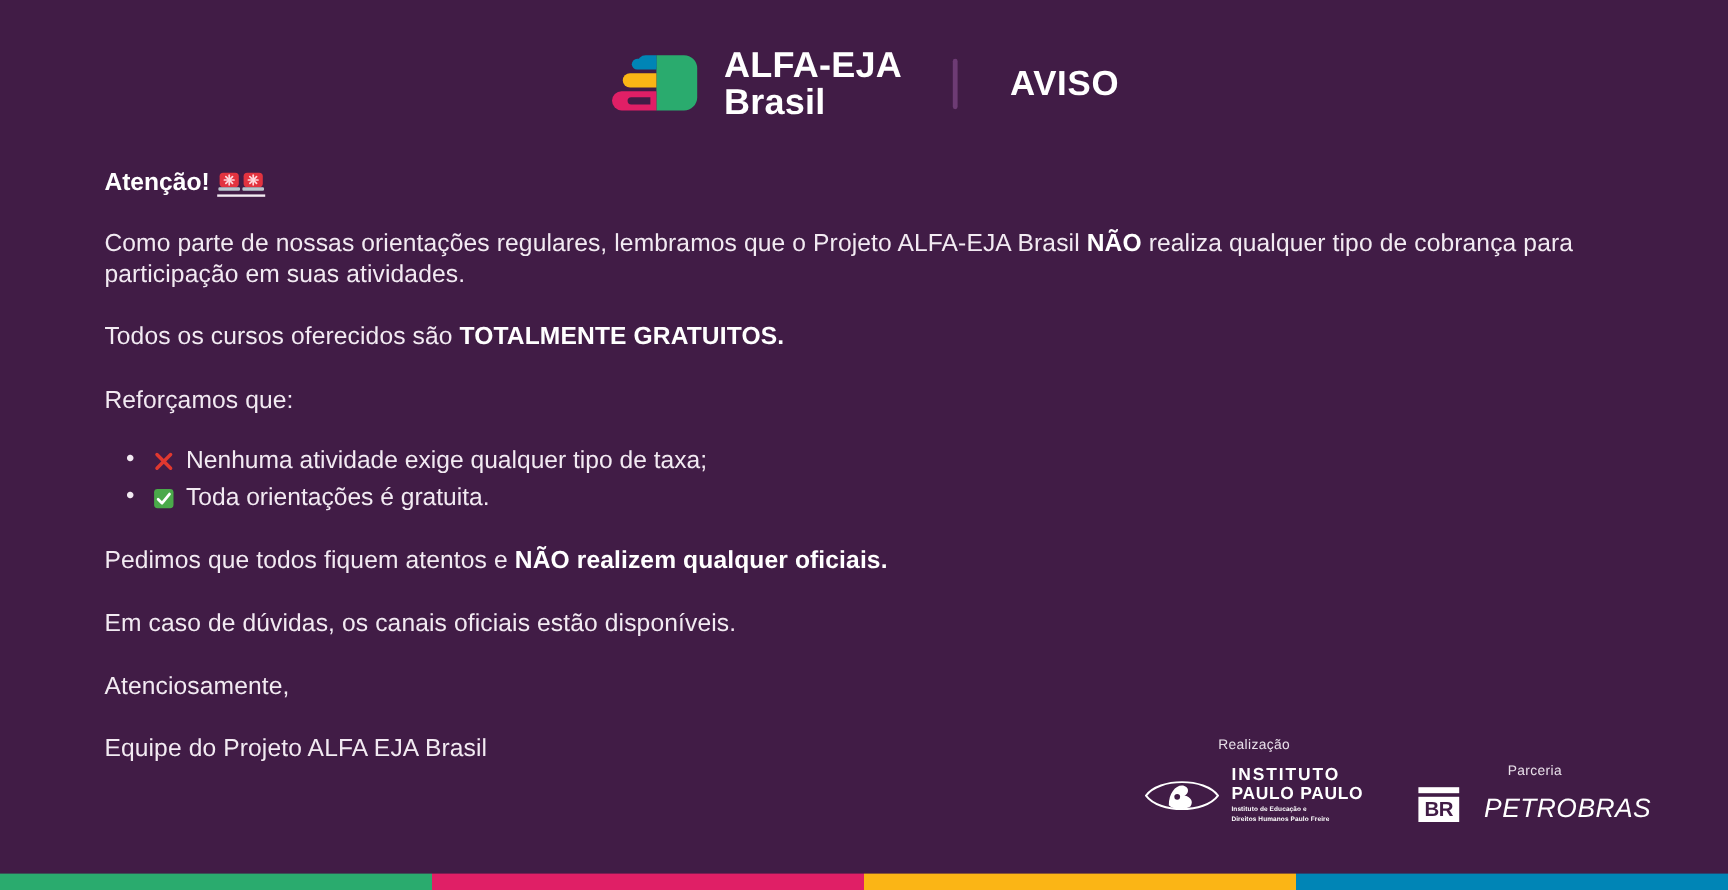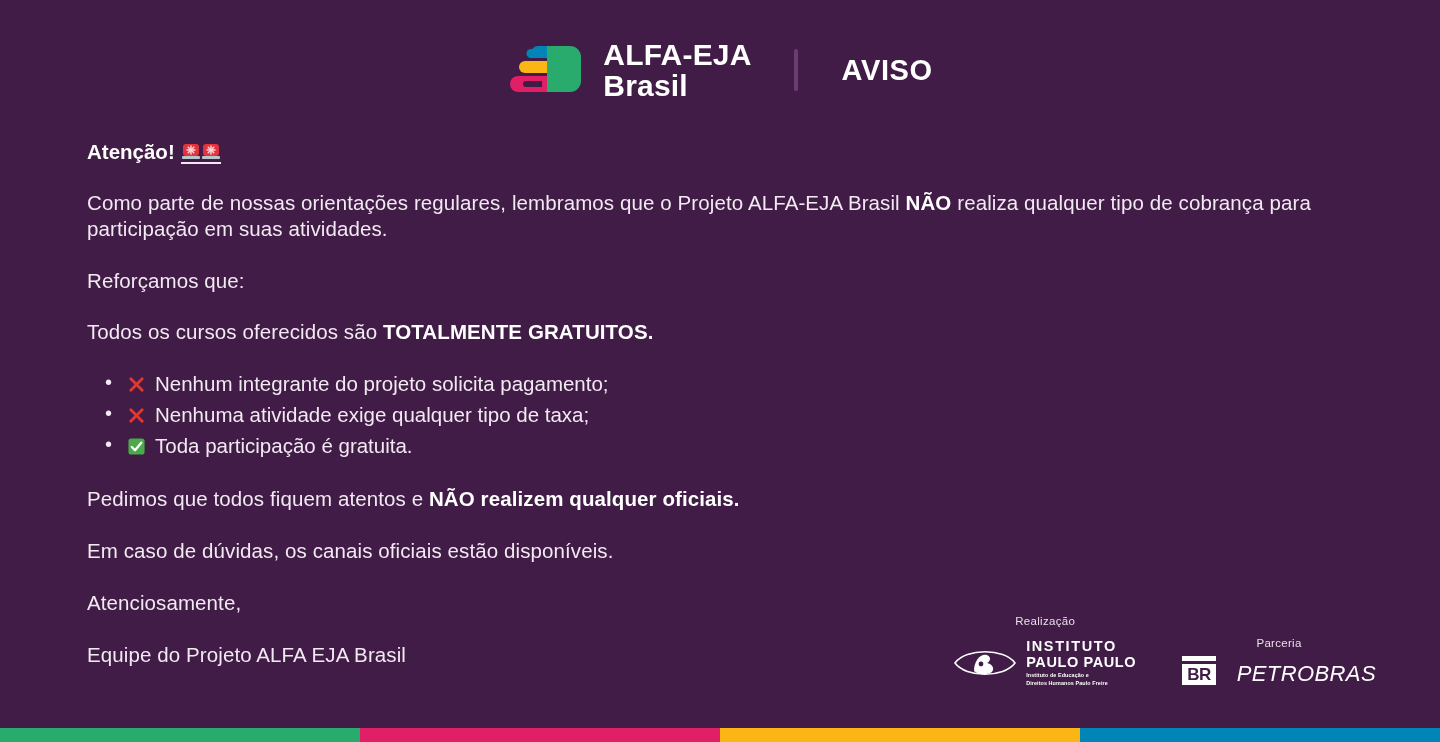--- a/index.html
+++ b/index.html
@@ -241,49 +241,40 @@
           <line x1="6" y1="9" x2="14" y2="9"></line>
           <line x1="7.2" y1="6.2" x2="12.8" y2="11.8"></line>
           <line x1="12.8" y1="6.2" x2="7.2" y2="11.8"></line>
         </g>
       </svg>
     </span>
   </div>
 
   <p class="para"><span>Como parte de nossas orientações regulares, lembramos que o Projeto ALFA-EJA Brasil </span><b>NÃO</b><span> realiza qualquer tipo de cobrança para participação em suas atividades.</span></p>
 
+  <p class="para"><span>Todos os cursos oferecidos são </span><b>TOTALMENTE GRATUITOS.</b></p>
+
   <p class="para tight">Reforçamos que:</p>
-
-  <p class="para"><span>Todos os cursos oferecidos são </span><b>TOTALMENTE GRATUITOS.</b></p>
 
   <ul class="checklist">
     <li>
       <svg class="glyph" width="19" height="19" viewBox="0 0 20 20">
         <g stroke="#e0382f" stroke-width="3" stroke-linecap="round">
           <line x1="4" y1="4" x2="16" y2="16"></line>
           <line x1="16" y1="4" x2="4" y2="16"></line>
         </g>
       </svg>
-      <span>Nenhum integrante do projeto solicita pagamento;</span>
-    </li>
-    <li>
-      <svg class="glyph" width="19" height="19" viewBox="0 0 20 20">
-        <g stroke="#e0382f" stroke-width="3" stroke-linecap="round">
-          <line x1="4" y1="4" x2="16" y2="16"></line>
-          <line x1="16" y1="4" x2="4" y2="16"></line>
-        </g>
-      </svg>
       <span>Nenhuma atividade exige qualquer tipo de taxa;</span>
     </li>
     <li>
       <svg class="glyph" width="19" height="19" viewBox="0 0 20 20">
         <rect x="1.5" y="1.5" width="17" height="17" rx="3" fill="#4aa94a"></rect>
         <path d="M5 10.5 L8.5 14 L15 6" fill="none" stroke="#ffffff" stroke-width="2.4" stroke-linecap="round" stroke-linejoin="round"></path>
       </svg>
-      <span>Toda participação é gratuita.</span>
+      <span>Toda orientações é gratuita.</span>
     </li>
   </ul>
 
   <p class="para"><span>Pedimos que todos fiquem atentos e </span><b>NÃO realizem qualquer oficiais.</b></p>
 
   <p class="para">Em caso de dúvidas, os canais oficiais estão disponíveis.</p>
 
   <p class="para">Atenciosamente,</p>
 
   <p class="para">Equipe do Projeto ALFA EJA Brasil</p>

